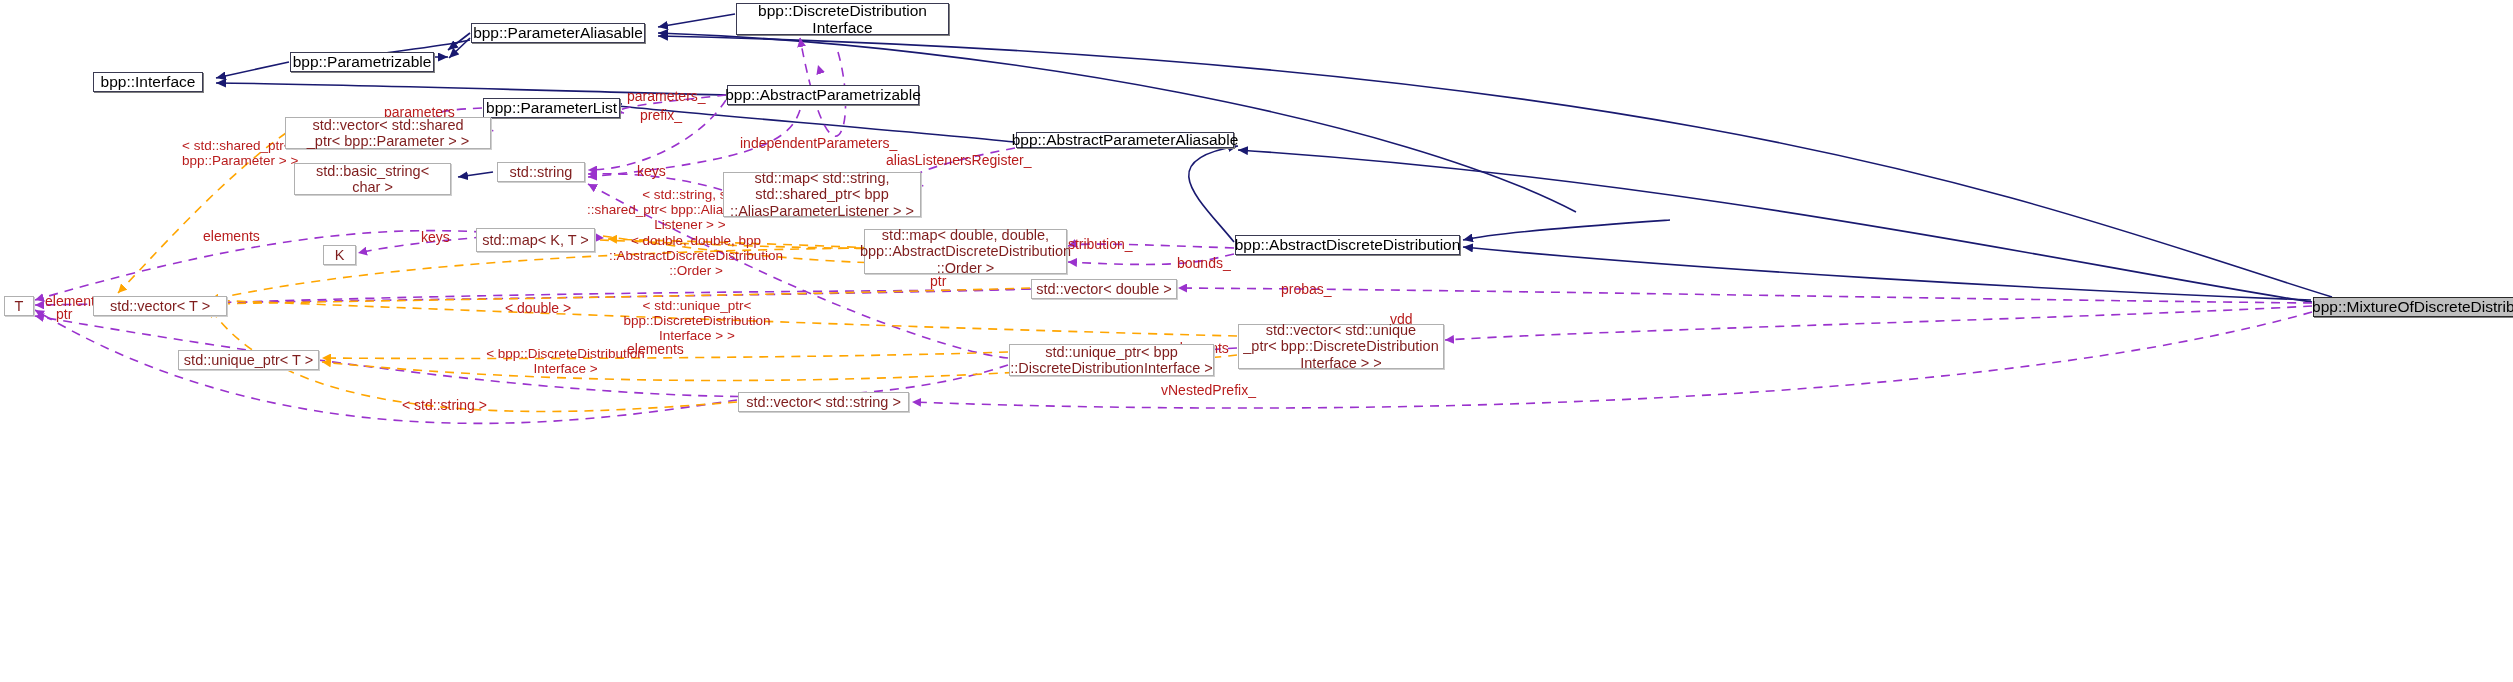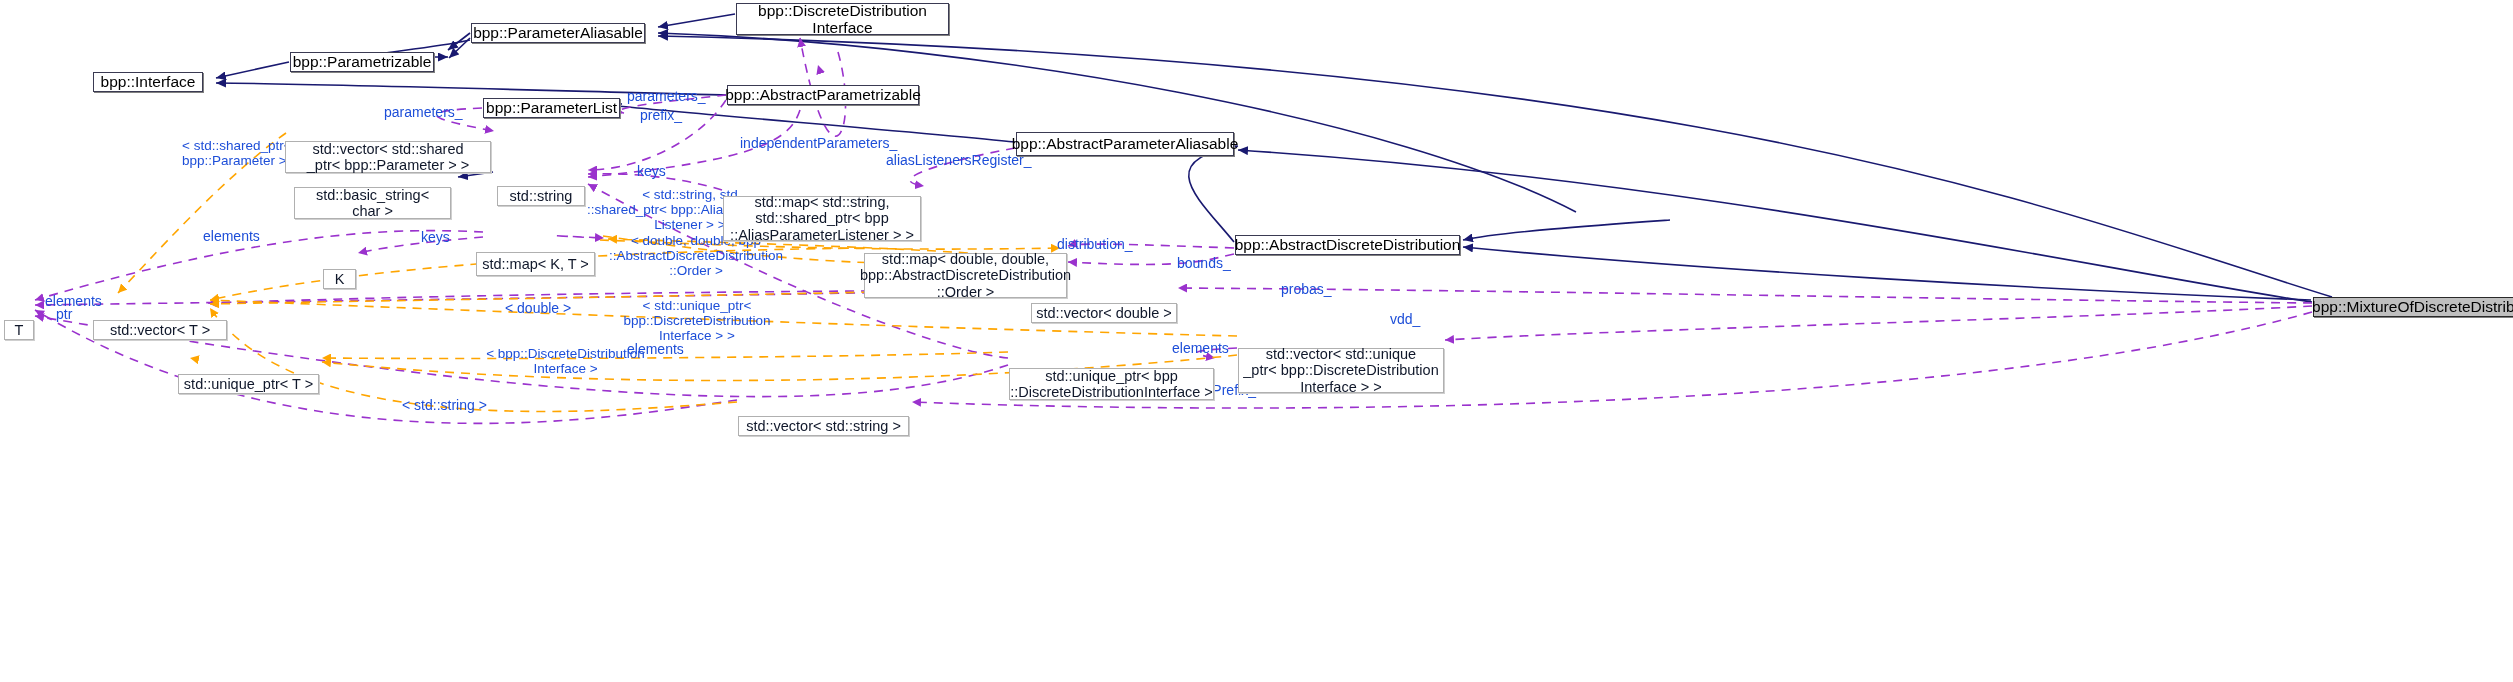--- a/index.html
+++ b/index.html
@@ -44,27 +44,26 @@
   }
   
   .node.cls.current {
     background: #bfbfbf;
     border: 1px solid #2a2a2a;
   }
   
   .node.tmpl {
     border: 1px solid #b0b0b0;
     box-shadow: 1px 1px 0 0 #cfcfcf;
-    color: #0f172a;
+    color: #7f1d1d;
     font-size: 14.5px;
-    margin-top: 24px;
   }
   .edge-label {
     position: absolute;
-    color: #1d4ed8;
+    color: #b91c1c;
     font-size: 14px;
     line-height: 1.12;
     white-space: pre;
     text-align: center;
     background: transparent;
     z-index: 4;
   }
   .edge-label.small {
     font-size: 13.5px;
   }
@@ -161,21 +160,21 @@
   </div>
 
   <div class="node cls" style="left:727px; top:85px; width:192px; height:20px;">
     <span>bpp::AbstractParametrizable</span>
   </div>
 
   <div class="node cls" style="left:483px; top:98px; width:137px; height:20px;">
     <span>bpp::ParameterList</span>
   </div>
 
-  <div class="node cls" style="left:1016px; top:132px; width:218px; height:24px;text-align:right;">
+  <div class="node cls" style="left:1016px; top:132px; width:218px; height:16px;text-align:right;">
     <span>bpp::AbstractParameterAliasable</span>
   </div>
 
   <div class="node cls" style="left:1235px; top:235px; width:225px; height:20px;">
     <span>bpp::AbstractDiscreteDistribution</span>
   </div>
 
   <div class="node cls current" style="left:2313px; top:297px; width:242px; height:20px;">
     <span>bpp::MixtureOfDiscreteDistributions</span>
   </div>

